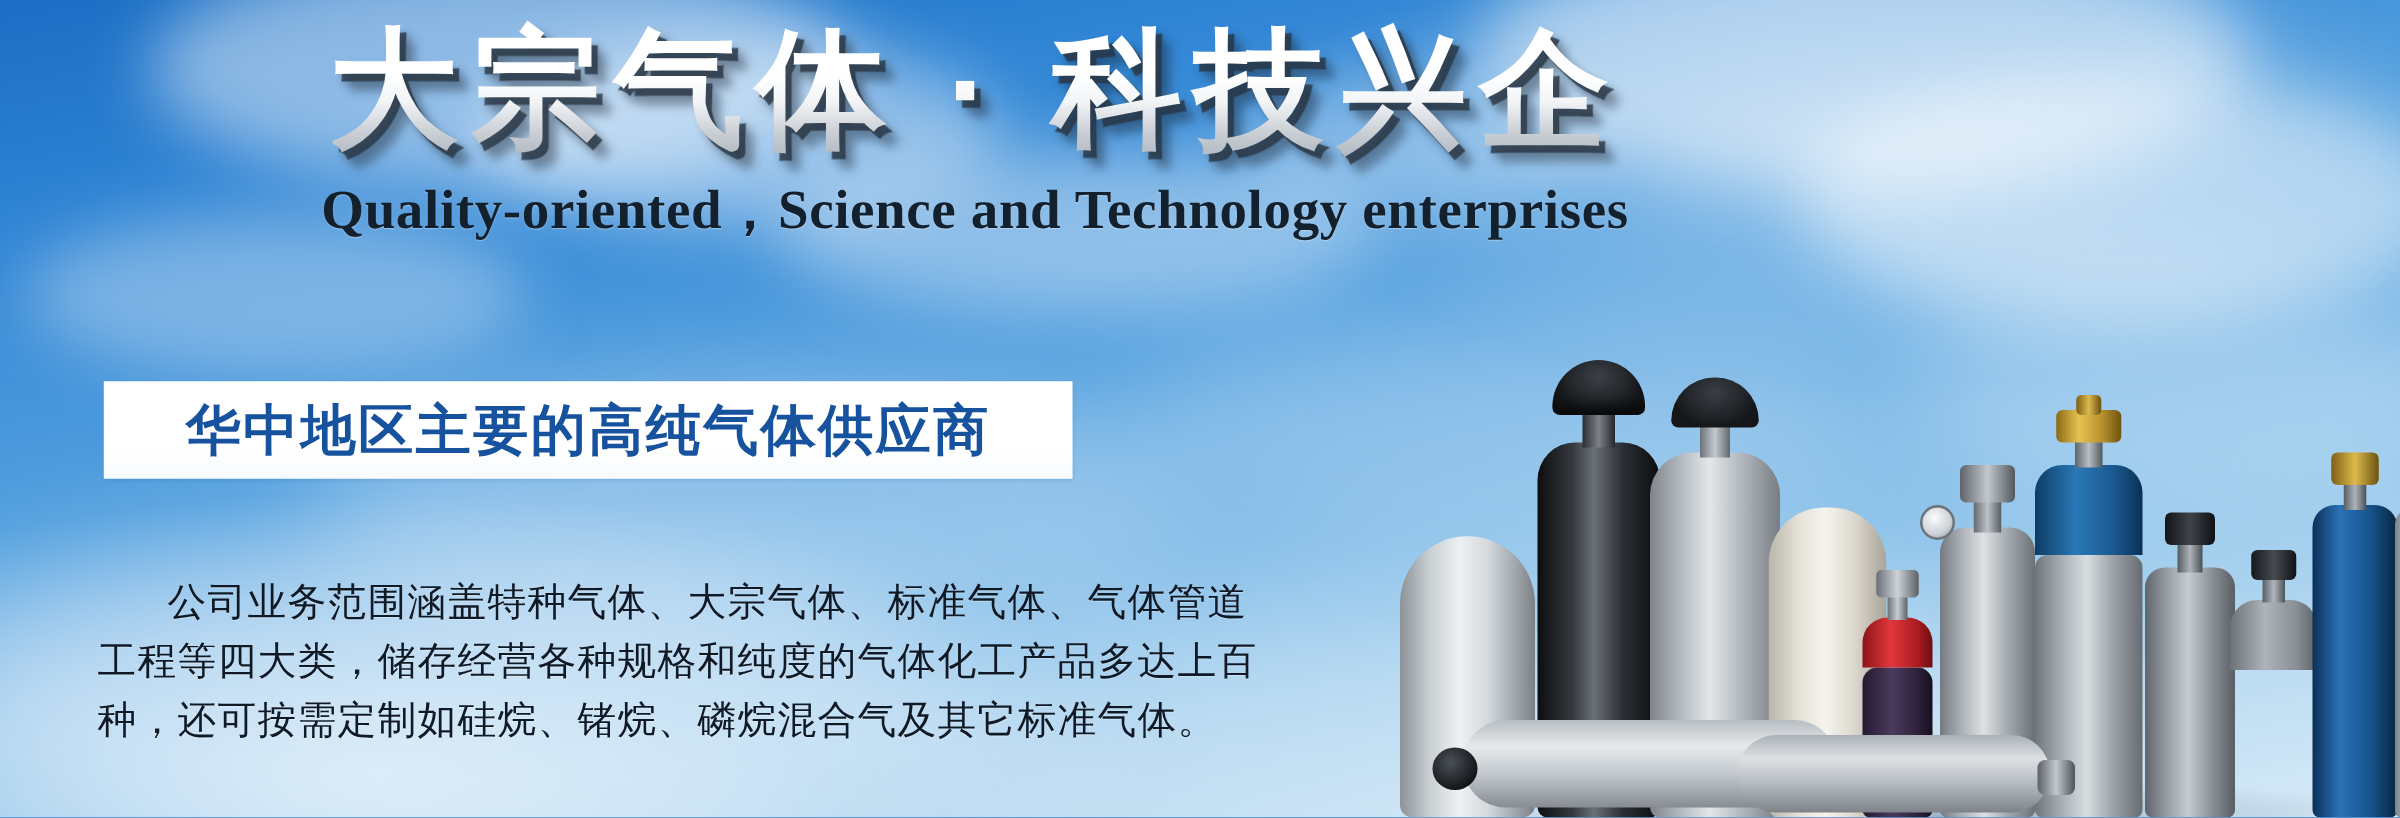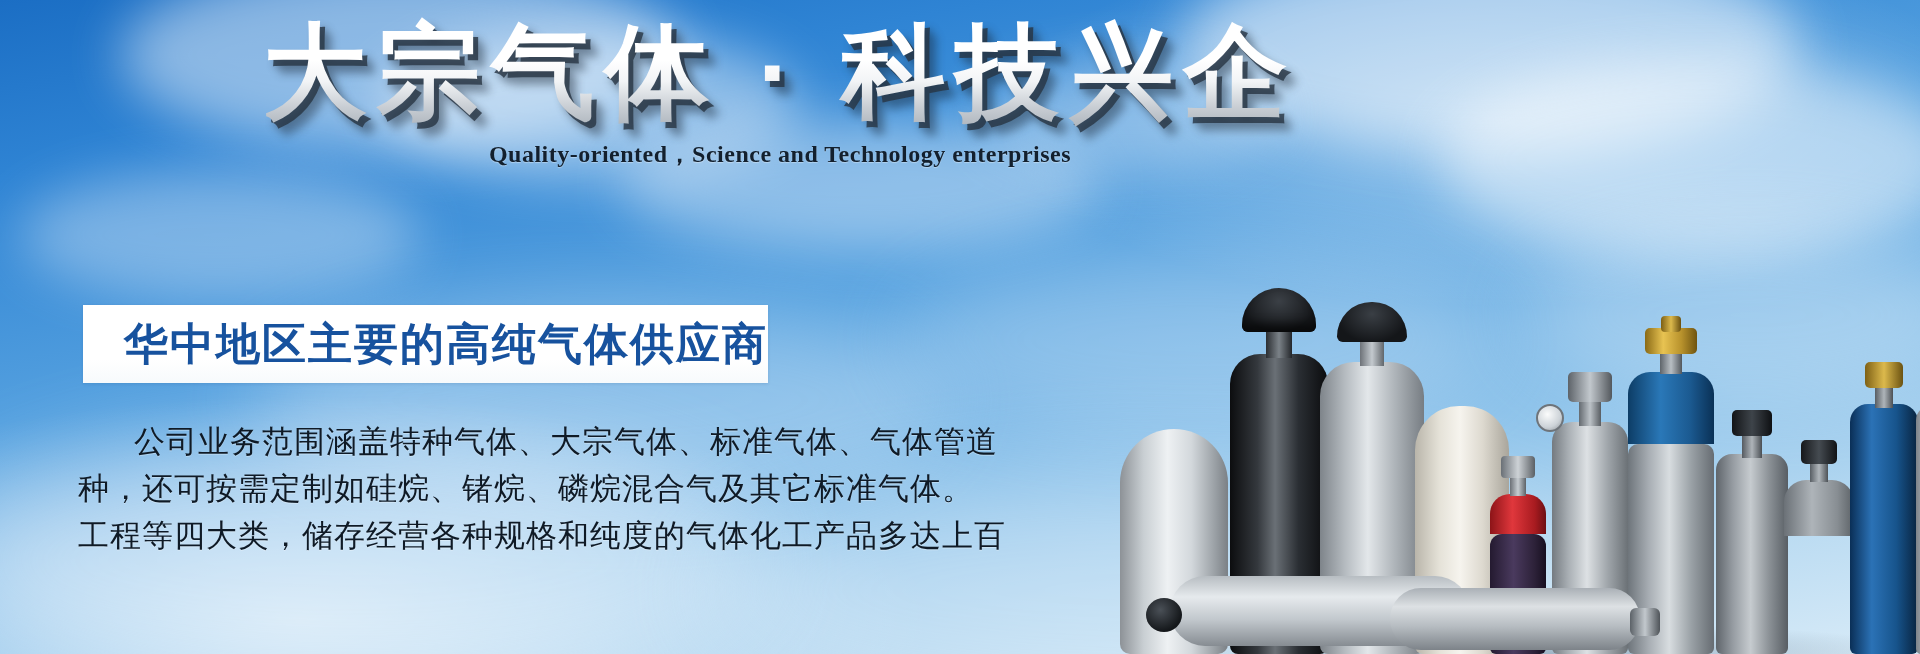--- a/index.html
+++ b/index.html
@@ -37,45 +37,45 @@
     font-weight:bold; font-size:104px; line-height:1.12;
     letter-spacing:10px;
     background:linear-gradient(180deg,#ffffff 0%,#ffffff 40%,#f2f4f6 58%,#c9ced4 80%,#aab2ba 100%);
     -webkit-background-clip:text; background-clip:text; color:transparent;
     -webkit-text-fill-color:transparent;
     filter:drop-shadow(5px 6px 0px rgba(40,52,66,.80)) drop-shadow(7px 8px 4px rgba(20,30,45,.45));
     white-space:nowrap;
   }
   .subtitle {
     font-family:"Liberation Serif", serif;
-    font-size:24px; font-weight:bold; color:#13202e; letter-spacing:.5px;
+    font-size:44px; font-weight:bold; color:#13202e; letter-spacing:.5px;
     margin-top:8px; white-space:nowrap;
     text-shadow:0 1px 1px rgba(255,255,255,.35);
   }
 
   
   .callout {
-    position:absolute; left:83px; top:305px; width:685px; height:78px;
+    position:absolute; left:83px; top:305px; width:775px; height:78px;
     background:linear-gradient(180deg,#ffffff 0%,#ffffff 70%,#f7fafc 100%);
-    display:flex; align-items:center; justify-content:flex-end;
+    display:flex; align-items:center; justify-content:center;
     box-shadow:0 1px 3px rgba(0,40,90,.12);
   }
   .callout-text {
     font-family:"Liberation Sans", sans-serif;
     font-weight:bold; font-size:44px; color:#17529e; letter-spacing:2px; white-space:nowrap;
   }
 
   
   .paragraph {
     position:absolute; left:78px; top:418px; width:790px;
     font-family:"Liberation Serif", serif;
     font-size:31px; line-height:47px; color:#0f1a26; letter-spacing:1px;
     text-shadow:0 1px 0 rgba(255,255,255,.30);
   }
-  .paragraph .indent { padding-left:56px; display:block; }
+  .paragraph .indent { padding-left:56px; display:block;margin-top:40px; }
   .paragraph .ln { display:block; white-space:nowrap; }
 
   
   .products { position:absolute; right:0; bottom:0; width:760px; height:420px; }
   .cyl { position:absolute; bottom:0; }
   .body-sh { position:absolute; bottom:0; left:0; width:100%; }
   .neck { position:absolute; left:50%; transform:translateX(-50%); }
   .valve { position:absolute; left:50%; transform:translateX(-50%); }
   .cap { position:absolute; left:50%; transform:translateX(-50%); border-radius:6px 6px 2px 2px; }
   .shadow-floor {
@@ -107,22 +107,22 @@
     <div class="headline">大宗气体 · 科技兴企</div>
     <div class="subtitle">Quality-oriented，Science and Technology enterprises</div>
   </div>
 
   <div class="callout">
     <span class="callout-text">华中地区主要的高纯气体供应商</span>
   </div>
 
   <div class="paragraph">
     <span class="ln indent">公司业务范围涵盖特种气体、大宗气体、标准气体、气体管道</span>
+    <span class="ln">工程等四大类，储存经营各种规格和纯度的气体化工产品多达上百</span>
     <span class="ln">种，还可按需定制如硅烷、锗烷、磷烷混合气及其它标准气体。</span>
-    <span class="ln">工程等四大类，储存经营各种规格和纯度的气体化工产品多达上百</span>
   </div>
 
   <div class="products">
     <div class="shadow-floor"></div>
 
     <div class="cyl" style="left:-40px; width:108px; height:235px;">
       <div class="body-sh" style="height:225px;border-radius:54px 54px 10px 10px;
         background:linear-gradient(90deg,#8d9297 0%,#c9cfd3 22%,#eef1f3 44%,#d3d8dc 66%,#9aa0a5 88%,#7b8085 100%);"></div>
     </div>
 

